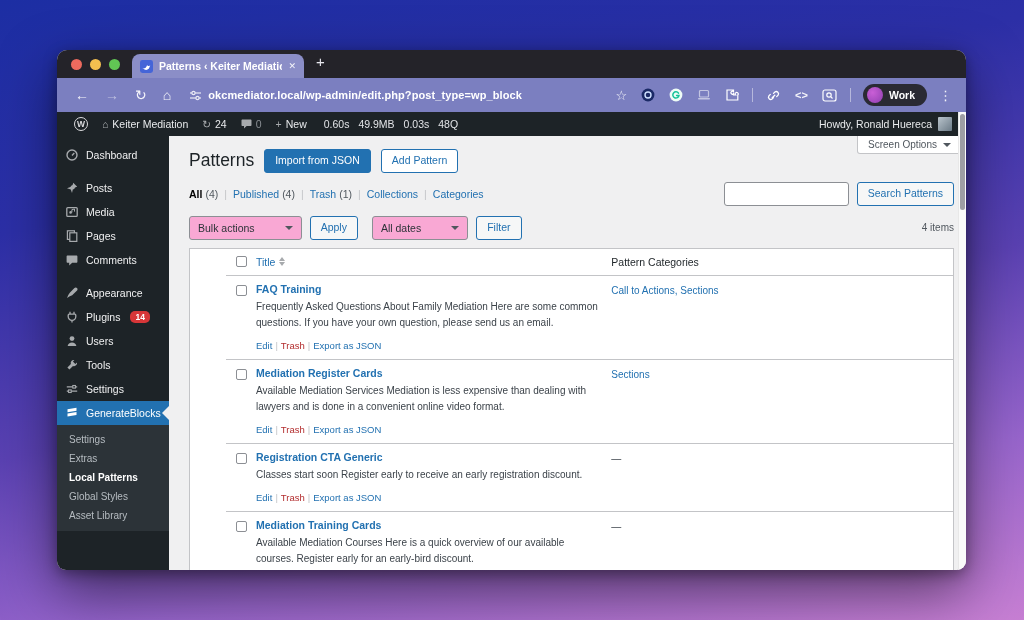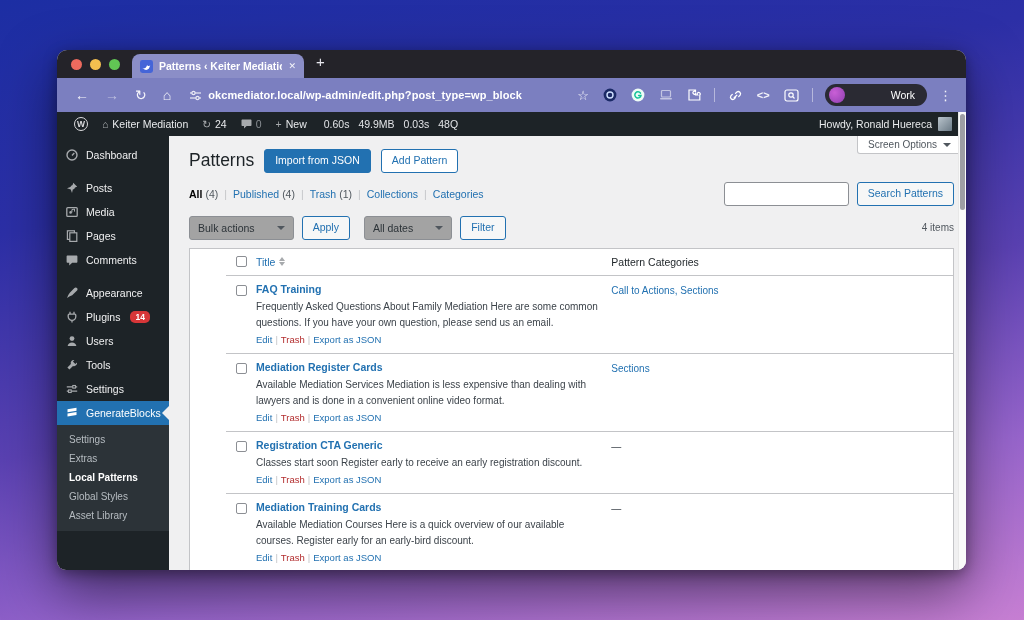--- a/index.html
+++ b/index.html
@@ -34,21 +34,21 @@
   .tune { margin:0 6px 0 10px; opacity:.9; }
   .url { font-size:11px; font-weight:600; letter-spacing:.1px; color:#fff; white-space:nowrap; }
   .tb-right { margin-left:auto; display:flex; align-items:center; gap:4px; }
   .tb-icon { padding:0 5px; font-size:13px; line-height:1; display:flex; align-items:center; }
   .tb-sep { width:1px; height:14px; background:rgba(255,255,255,.45); margin:0 4px; }
   .profile {
     display:flex; align-items:center; gap:6px; background:#2a2a33; border-radius:12px;
     padding:3px 12px 3px 4px; margin-left:4px;
   }
   .profile-avatar { width:16px; height:16px; border-radius:50%; background:radial-gradient(circle at 35% 35%, #d06ee0, #9б45b8); background:radial-gradient(circle at 35% 35%, #c95fd6, #8f3fb0); }
-  .profile-name { color:#fff; font-size:10.5px; font-weight:400;margin-left:40px; }
+  .profile-name { color:#fff; font-size:10.5px; font-weight:700; }
   .kebab { font-size:13px; padding:0 4px 0 8px; }
   
   .viewport { flex:1; display:flex; flex-direction:column; position:relative; }
   .adminbar {
     height:24px; background:#1d2327; color:#e8eaec; display:flex; align-items:center;
     font-size:10.5px; padding:0 14px 0 10px; flex:none;
   }
   .ab-item { display:flex; align-items:center; gap:4px; padding:0 7px; white-space:nowrap; }
   .ab-ico { color:#a7aaad; }
   .wplogo {
@@ -98,22 +98,22 @@
   .views .current-view { color:#000; font-weight:700; }
   .views .vcount { margin-left:3px; color:#50575e; }
   .vsep { color:#c3c4c7; margin:0 6px; }
   .searchbox { margin-left:auto; display:flex; align-items:center; gap:8px; }
   .search-input {
     width:125px; height:24px; border:1px solid #8c8f94; border-radius:3px; background:#fff;
     font-size:10.5px; padding:0 6px; outline:none;
   }
   .tablenav { display:flex; align-items:center; gap:8px; margin-top:10px; }
   .select {
-    background:#a3a3a3; border:1px solid #8c8f94; border-radius:3px; height:24px;
-    font-size:10.5px; color:#2c3338; display:flex; align-items:center; gap:22px; padding:0 8px;
+    background:#f9a8d4; border:1px solid #8c8f94; border-radius:3px; height:24px;
+    font-size:10.5px; color:#2c3338; display:flex; align-items:center; gap:30px; padding:0 8px;
   }
   .select .caret-down { border-top-color:#50575e; }
   .items-count { margin-left:auto; font-size:10px; color:#50575e; }
   
   .list-table { margin-top:8px; background:#fff; border:1px solid #c3c4c7; font-size:10.5px;padding-left:36px; }
   .trow { display:flex; align-items:flex-start; }
   .thead, .tfoot { align-items:center; height:26px; }
   .tbody-row { border-top:1px solid #c3c4c7; padding:7px 0 8px; }
   .cb-cell { width:30px; flex:none; display:flex; justify-content:center; padding-top:2px; }
   .thead .cb-cell, .tfoot .cb-cell { padding-top:0; }
@@ -121,21 +121,21 @@
   .title-cell { flex:0 0 calc(53% - 30px); padding-right:12px; }
   .cat-cell { flex:1; }
   .col-title { color:#2271b1; display:flex; align-items:center; gap:4px; text-decoration:none; }
   .sort { display:flex; flex-direction:column; gap:1px; }
   .sort i { width:0; height:0; border-left:3.5px solid transparent; border-right:3.5px solid transparent; display:block; }
   .sort .up { border-bottom:4px solid #a7aaad; }
   .sort .dn { border-top:4px solid #a7aaad; }
   .col-cats { color:#1d2327; }
   .row-title { color:#2271b1; font-weight:700; font-size:10.5px; text-decoration:none; display:inline-block; }
   .row-desc { color:#3c434a; font-size:10px; line-height:1.6; max-width:348px; margin-top:4px; }
-  .row-actions { font-size:9.5px; margin-top:3px; }
+  .row-actions { font-size:9.5px; margin-top:9px; }
   .row-actions a { text-decoration:none; }
   .act-edit, .act-export { color:#2271b1; }
   .act-trash { color:#b32d2e; }
   .asep { color:#c3c4c7; margin:0 3px; }
   .cats-link { color:#2271b1; font-size:10px; }
   .cats-dash { color:#3c434a; font-size:10px; }
   .cat-pad { padding-top:1px; }
   
   .scrollbar { position:absolute; top:0; right:0; bottom:0; width:8px; background:#fafafa; border-left:1px solid #e8e8e8; }
   .thumb { position:absolute; top:2px; left:1px; width:5px; height:96px; background:#9e9ea4; border-radius:3px; }

